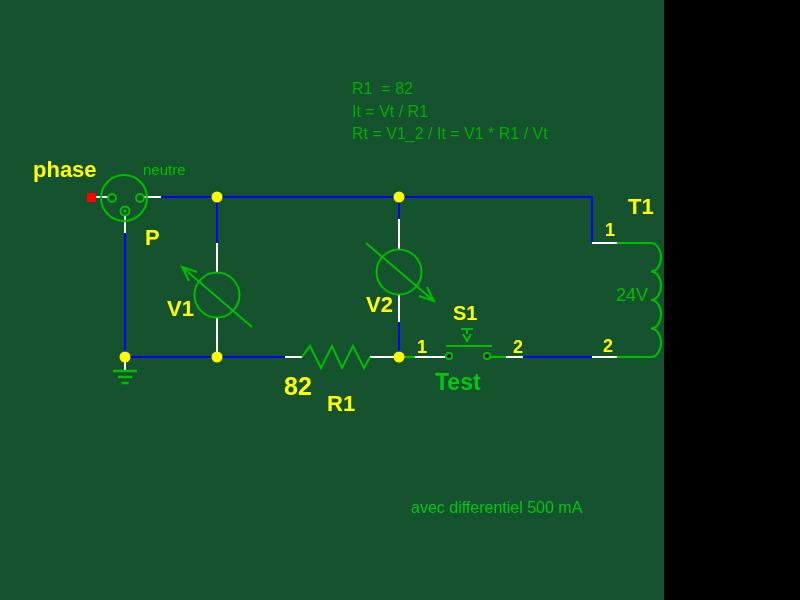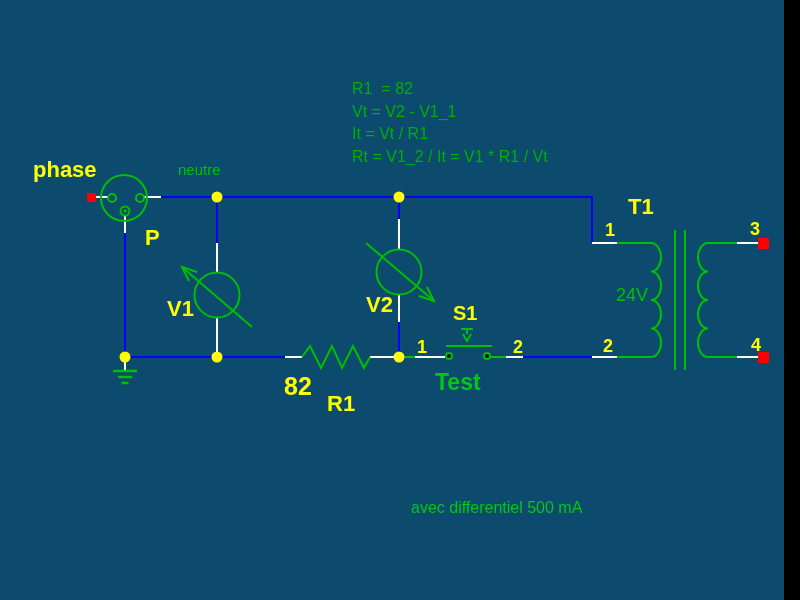--- a/index.html
+++ b/index.html
@@ -1,17 +1,17 @@
 <!DOCTYPE html>
 <html><head>
 <meta charset="utf-8">
 <style>
   html,body{margin:0;padding:0;background:#000;}
   .canvas{
-    position:relative;width:784px;height:600px;background:#0c4a6e;
+    position:relative;width:664px;height:600px;background:#14532d;
     font-family:"Liberation Sans", sans-serif;overflow:hidden;
   }
   .canvas svg{position:absolute;left:0;top:0;}
   .label{position:absolute;line-height:1;white-space:pre;}
   .yellow{color:#FFFF00;font-weight:bold;}
   .green{color:#00C000;}
   .formulas{position:absolute;left:352px;top:78px;color:#00AF00;font-size:16px;}
   .formula-line{line-height:22.5px;white-space:pre;}
   .title-line{position:absolute;left:378px;top:458px;font-size:29px;color:#00C814;line-height:1;white-space:pre;}
   .title-bold{font-weight:bold;}
@@ -111,27 +111,26 @@
       <circle cx="217" cy="197" r="5.5"></circle>
       <circle cx="399" cy="197" r="5.5"></circle>
       <circle cx="125" cy="357" r="5.5"></circle>
       <circle cx="217" cy="357" r="5.5"></circle>
       <circle cx="399" cy="357" r="5.5"></circle>
     </g>
   </svg>
 
   <div class="formulas">
     <div class="formula-line">R1  = 82</div>
-    <div class="formula-line">Vt = V2 - V1_1</div>
     <div class="formula-line">It = Vt / R1</div>
     <div class="formula-line">Rt = V1_2 / It = V1 * R1 / Vt</div>
   </div>
 
   <div class="label yellow" style="left:33px;top:159px;font-size:22px;">phase</div>
-  <div class="label green" style="left:178px;top:162px;font-size:15px;">neutre</div>
+  <div class="label green" style="left:143px;top:162px;font-size:15px;">neutre</div>
   <div class="label yellow" style="left:145px;top:227px;font-size:22px;">P</div>
 
   <div class="label yellow" style="left:167px;top:298px;font-size:22px;">V1</div>
   <div class="label yellow" style="left:366px;top:294px;font-size:22px;">V2</div>
 
   <div class="label yellow" style="left:284px;top:374px;font-size:25px;">82</div>
   <div class="label yellow" style="left:327px;top:393px;font-size:22px;">R1</div>
 
   <div class="label yellow" style="left:453px;top:303px;font-size:20px;">S1</div>
   <div class="label yellow" style="left:417px;top:338px;font-size:18px;">1</div>

